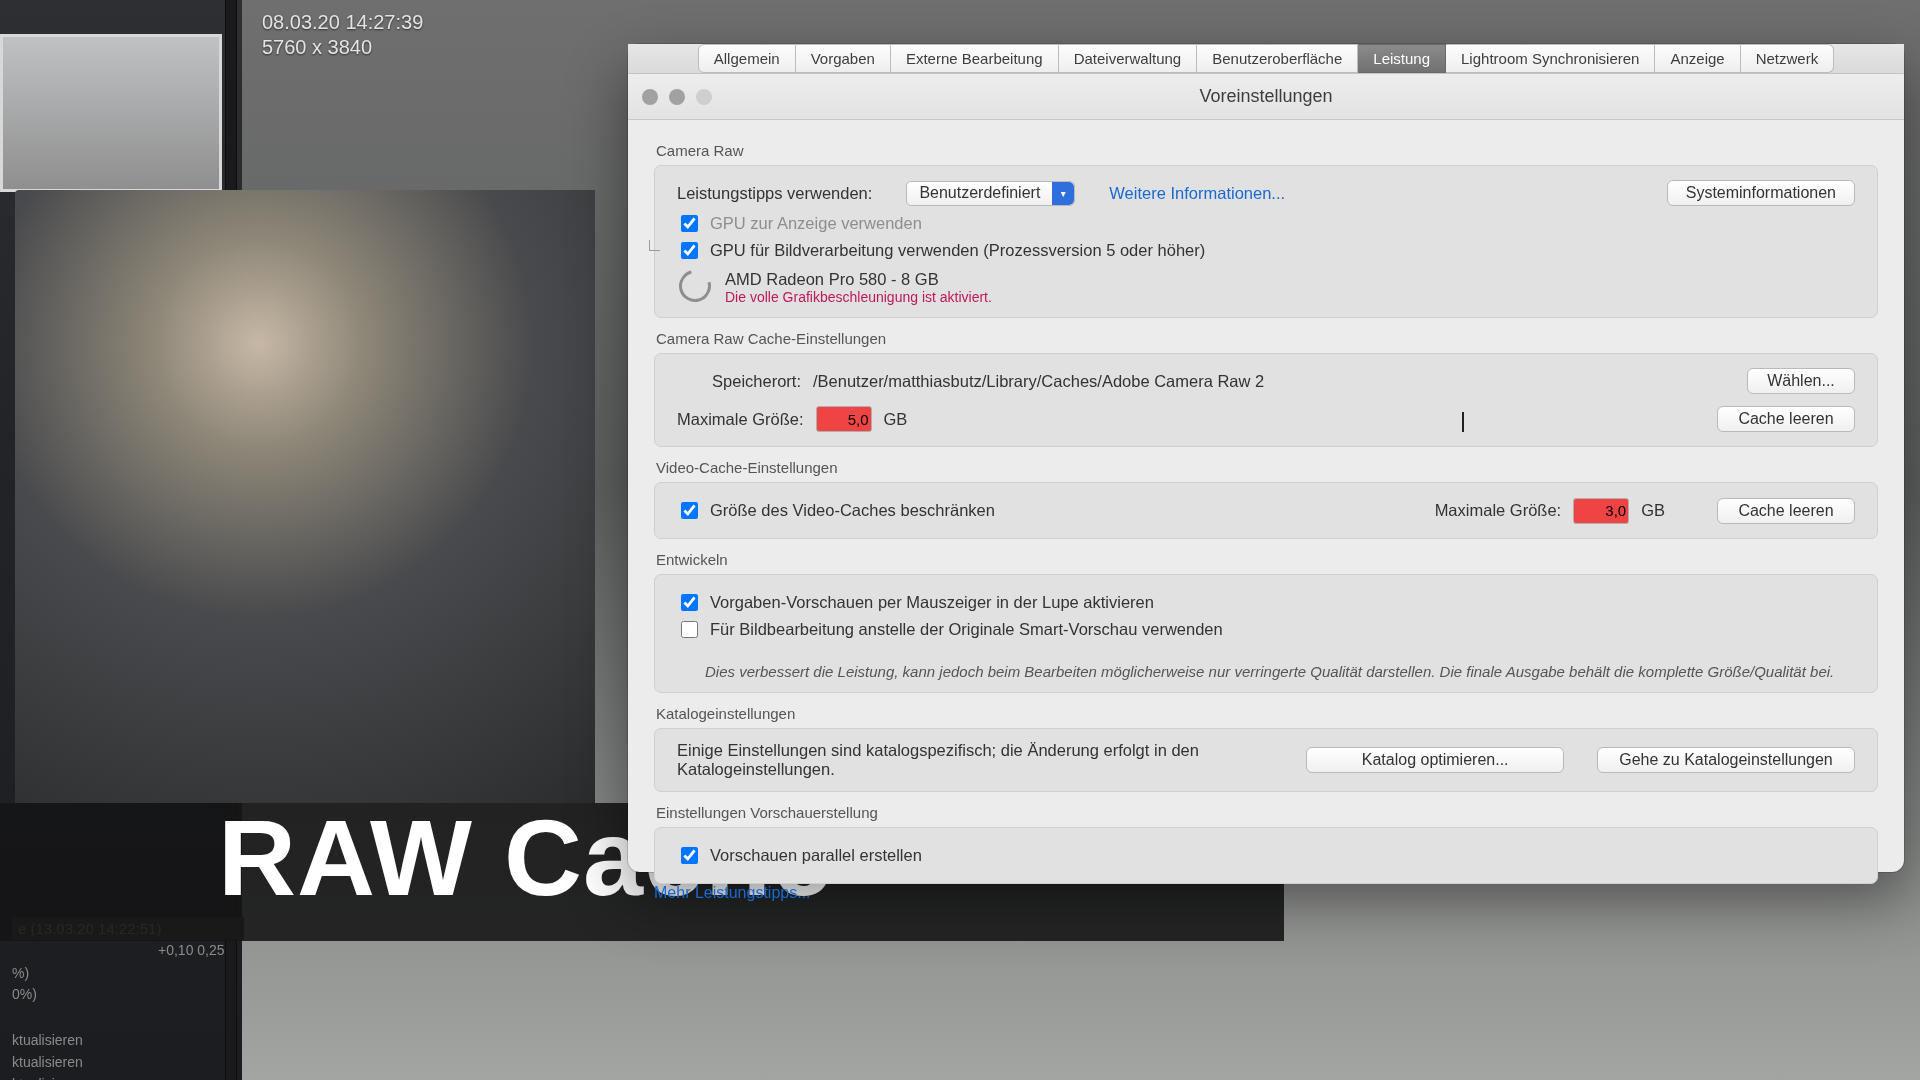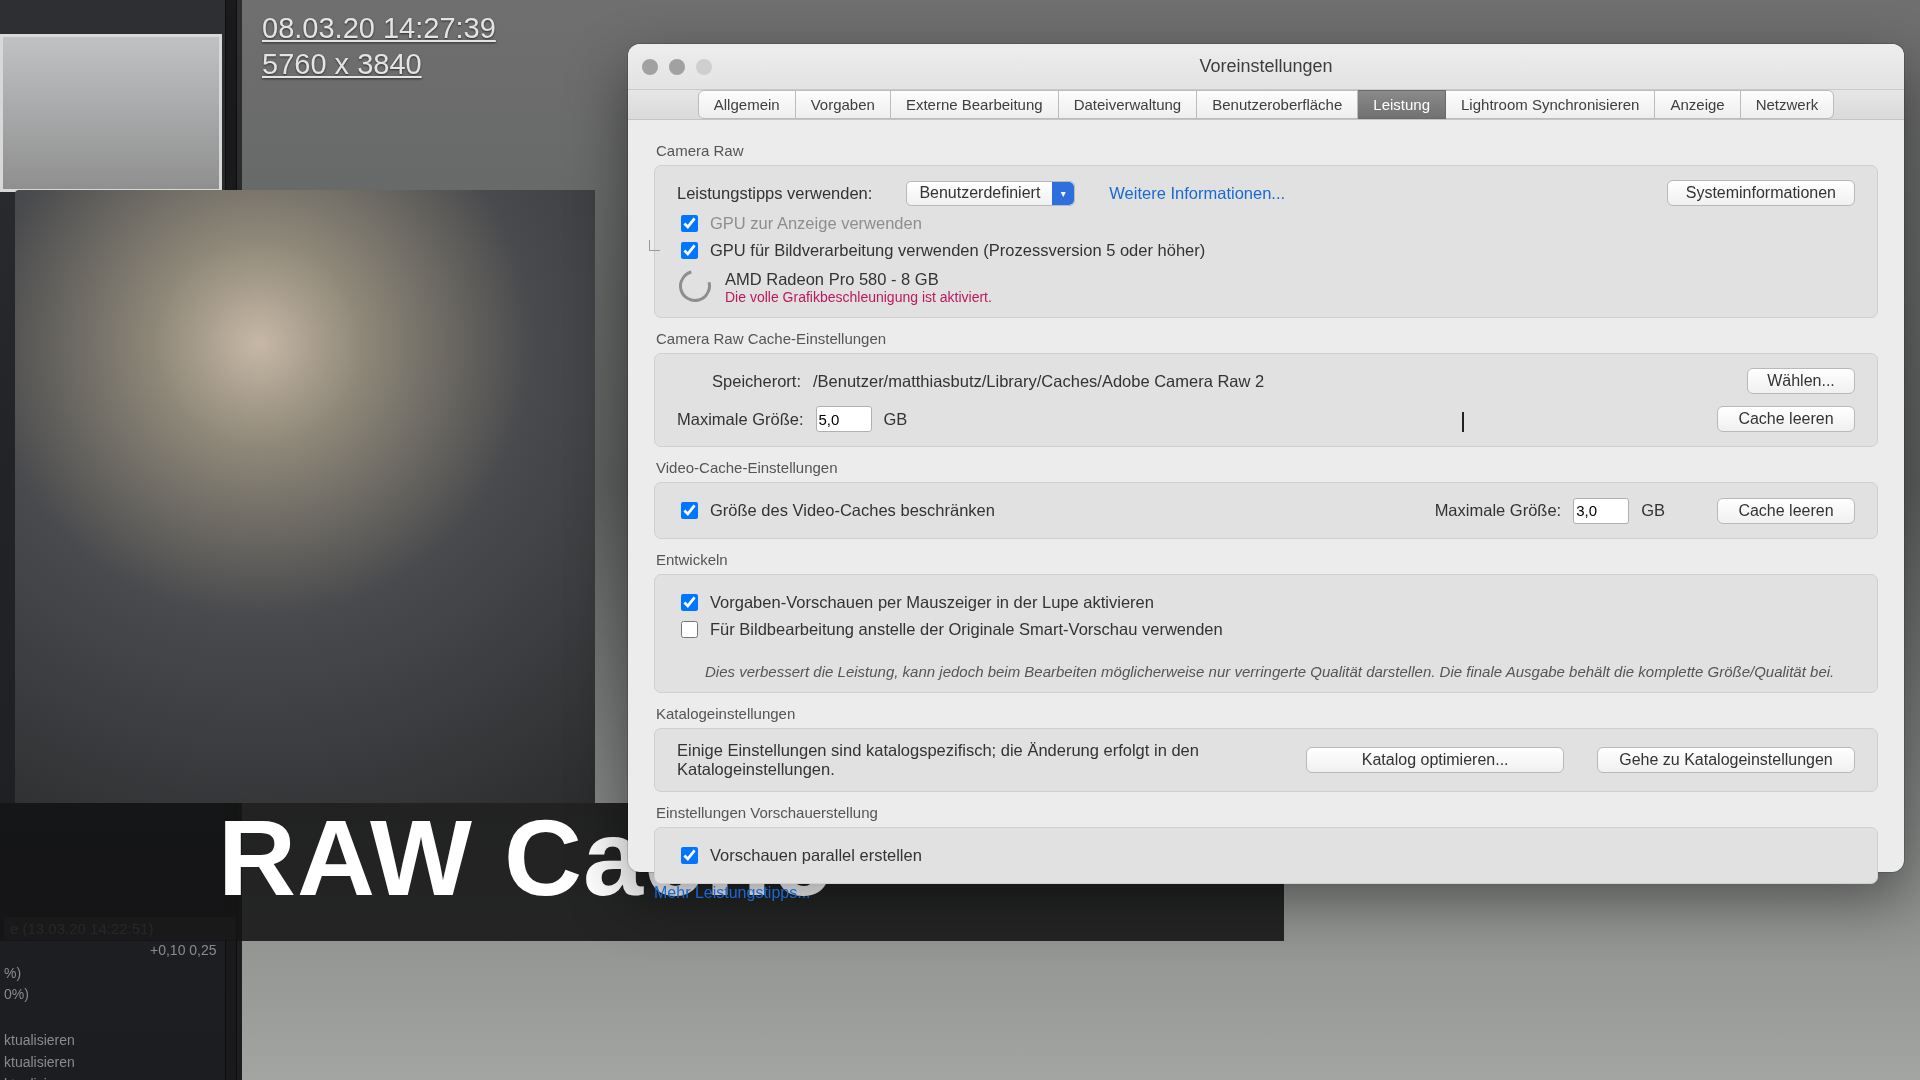--- a/index.html
+++ b/index.html
@@ -3,39 +3,39 @@
 <meta charset="utf-8">
 <style>
   html,body{margin:0;padding:0;width:1920px;height:1080px;overflow:hidden;
             font-family:"Lucida Grande","Helvetica Neue",Arial,sans-serif;
             background:#6e6e6e;}
   
   #lr-bg{position:absolute;left:0;top:0;width:242px;height:1080px;
          background:linear-gradient(180deg,#2d2f33 0%,#232428 40%,#1c1d20 100%);}
   #lr-divider{position:absolute;left:225px;top:0;width:10px;height:1080px;
               background:#1a1a1c;border-left:1px solid #0d0d0e;border-right:1px solid #0d0d0e;}
-  #lr-info{position:absolute;left:262px;top:10px;color:#e4e4e4;font-size:29px;
-           font-weight:500;text-shadow:0 1px 2px rgba(0,0,0,.6);line-height:1.25;text-decoration:underline;}
+  #lr-info{position:absolute;left:262px;top:10px;color:#e4e4e4;font-size:20px;
+           font-weight:500;text-shadow:0 1px 2px rgba(0,0,0,.6);line-height:1.25;}
   #thumb{position:absolute;left:0;top:34px;width:216px;height:152px;
          border:3px solid #d8d8d8;background:linear-gradient(180deg,#bfc1c3,#8f8f8f);}
   
   #person{position:absolute;left:15px;top:190px;width:580px;height:613px;
           background:radial-gradient(circle at 42% 25%,#c7b8a6 0%,#8f8879 18%,#494a4d 48%,#2b2c2e 100%);
           border-top-left-radius:4px;}
   
   #photo-bg{position:absolute;left:240px;top:0;right:0;height:1080px;
             background:linear-gradient(180deg,#6e6f6e 0%,#5f6161 45%,#a3a5a2 100%);}
   
   #banner{position:absolute;left:0;top:803px;width:1284px;height:138px;
           background:rgba(20,20,22,0.88);}
   #banner-text{position:absolute;left:218px;top:-8px;color:#ffffff;
                font-size:108px;font-weight:700;letter-spacing:1px;
                font-family:"Segoe UI","Helvetica Neue",Arial,sans-serif;}
   
-  .hist{position:absolute;left:4px;color:#a7a7a8;font-size:15px;font-family:Arial;}
+  .hist{position:absolute;left:12px;color:#a7a7a8;font-size:15px;font-family:Arial;}
   .hist-small{color:#8b8b8c;font-size:14px;}
 
   
   #prefs{position:absolute;left:628px;top:44px;width:1276px;height:828px;
          background:#ececec;border-radius:12px;
          box-shadow:0 25px 60px rgba(0,0,0,.45),0 0 0 1px rgba(0,0,0,.15);}
   #titlebar{position:relative;height:45px;border-top-left-radius:12px;border-top-right-radius:12px;
             background:linear-gradient(180deg,#ededed,#e3e3e3);
             border-bottom:1px solid #c9c9c9;}
   #traffic{position:absolute;left:14px;top:15px;display:flex;gap:11px;}
@@ -60,22 +60,22 @@
   label.ck{display:flex;align-items:center;gap:9px;margin:4px 0;}
   input[type=checkbox]{width:17px;height:17px;}
   .btn{background:linear-gradient(#ffffff,#f0f0f0);border:1px solid #b9b9b9;border-radius:6px;
        padding:3px 18px;font-size:16px;color:#333;min-width:100px;text-align:center;}
   .btn-ghost{background:none;border:none;color:#1969d2;padding:0;}
   .select{display:inline-flex;align-items:center;border:1px solid #b9b9b9;border-radius:5px;
           background:linear-gradient(#ffffff,#f0f0f0);height:23px;}
   .select span.lbl{padding:0 12px;font-size:16px;}
   .select span.knob{width:22px;height:23px;background:#2f6fdd;border-top-right-radius:5px;
                     border-bottom-right-radius:5px;display:flex;align-items:center;justify-content:center;color:#fff;font-size:10px;}
-  .num{width:50px;height:22px;border:1px solid #b0b0b0;border-radius:3px;background:#ffffff;
-       text-align:left;font-size:15px;}
+  .num{width:50px;height:22px;border:1px solid #b0b0b0;border-radius:3px;background:#ef4444;
+       text-align:right;font-size:15px;}
   .indent{margin-left:28px;}
   .indent2{margin-left:56px;}
   .gpu-box{display:flex;align-items:flex-start;gap:14px;margin-top:8px;margin-left:2px;}
   .gauge{width:26px;height:26px;border:3px solid #8e8e8e;border-radius:50%;
          border-top-color:transparent;transform:rotate(30deg);}
   .fine{font-size:14px;color:#be185d;}
   .italic{font-style:italic;color:#555;font-size:15px;margin-top:22px;}
   .bottom-link{color:#1969d2;font-size:16px;cursor:default;}
   #cursor{position:absolute;left:834px;top:368px;width:2px;height:20px;background:#222;}
 </style>
@@ -98,41 +98,41 @@
 <div class="hist hist-small" style="top:986px;"><span>0%)</span></div>
 <div class="hist hist-small" style="top:1032px;"><span>ktualisieren</span></div>
 <div class="hist hist-small" style="top:1054px;"><span>ktualisieren</span></div>
 <div class="hist hist-small" style="top:1076px;"><span>ktualisieren</span></div>
 
 <div id="banner">
   <div id="banner-text">RAW Cache</div>
 </div>
 
 <div id="prefs">
-  <div id="titlebar">
-    <div id="traffic">
-      <div class="tl tl-close"></div>
-      <div class="tl tl-min"></div>
-      <div class="tl tl-max"></div>
-    </div>
-    <div id="title">Voreinstellungen</div>
-  </div>
-
   <div id="tabbar">
     <div class="tab">Allgemein</div>
     <div class="tab">Vorgaben</div>
     <div class="tab">Externe Bearbeitung</div>
     <div class="tab">Dateiverwaltung</div>
     <div class="tab">Benutzeroberfläche</div>
     <div class="tab active">Leistung</div>
     <div class="tab">Lightroom Synchronisieren</div>
     <div class="tab">Anzeige</div>
     <div class="tab">Netzwerk</div>
   </div>
 
+  <div id="titlebar">
+    <div id="traffic">
+      <div class="tl tl-close"></div>
+      <div class="tl tl-min"></div>
+      <div class="tl tl-max"></div>
+    </div>
+    <div id="title">Voreinstellungen</div>
+  </div>
+
   <div id="content">
 
     <div class="section-title">Camera Raw</div>
     <div class="panel">
       <div class="row">
         <span>Leistungstipps verwenden:</span>
         <span style="width:10px"></span>
         <span class="select">
           <span class="lbl">Benutzerdefiniert</span>
           <span class="knob">▾</span>

